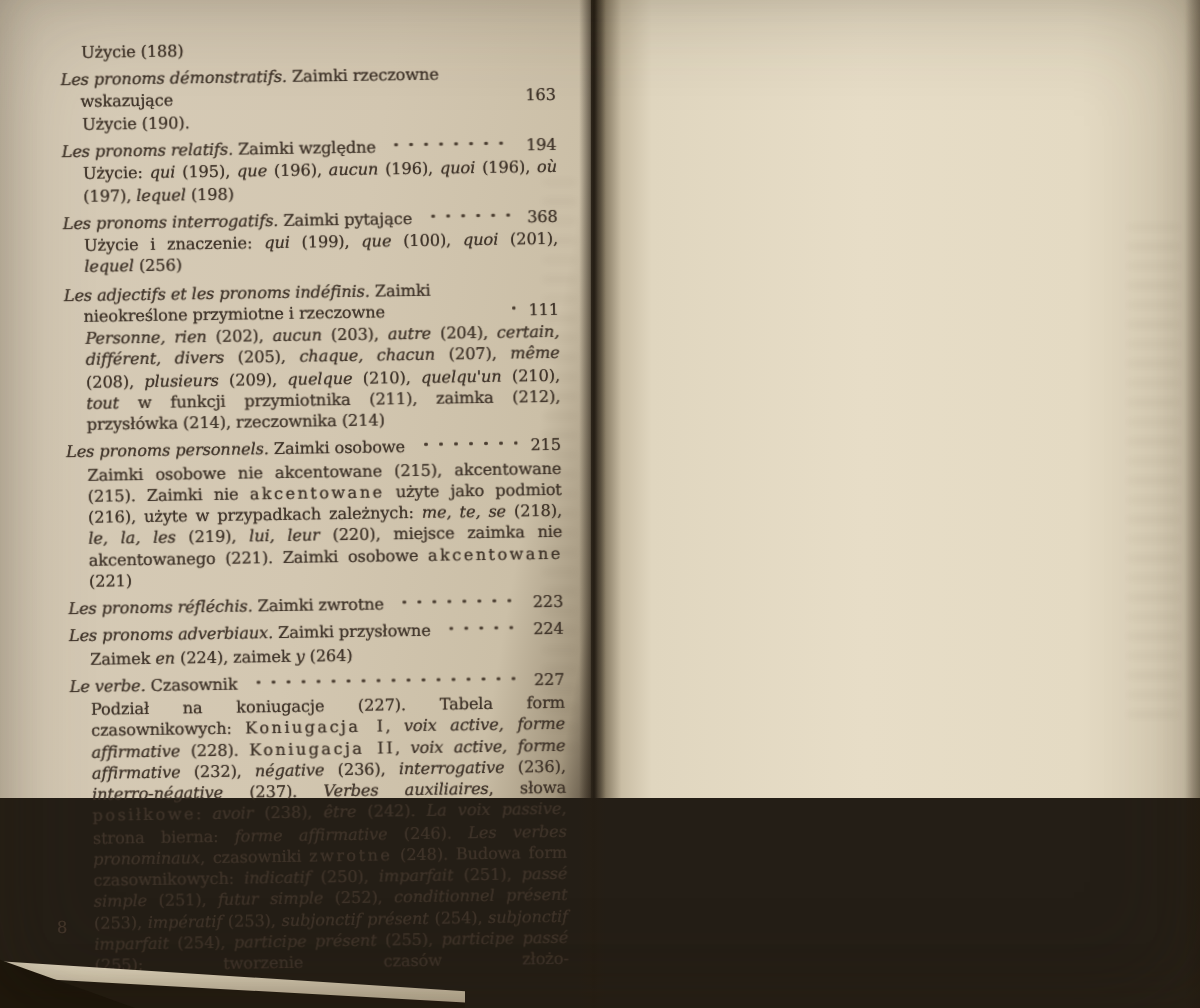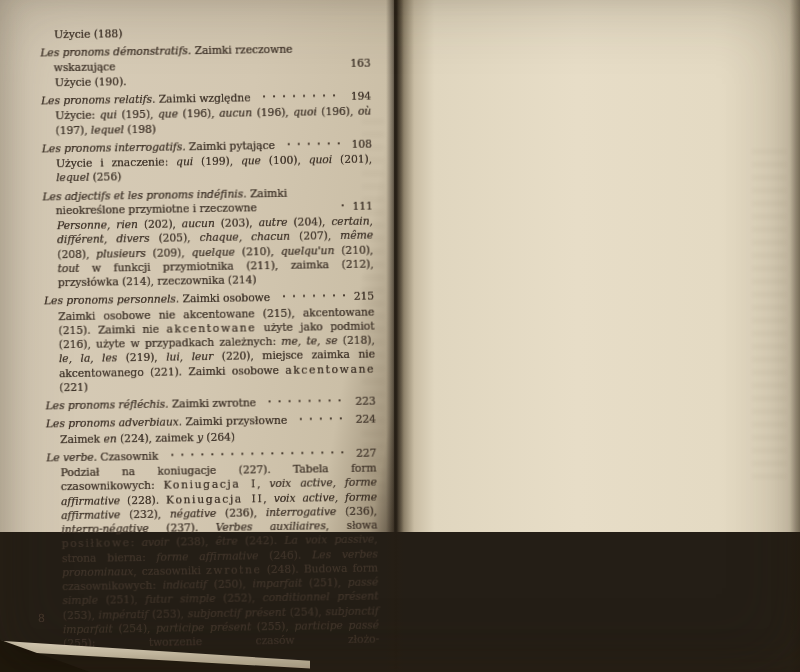--- a/index.html
+++ b/index.html
@@ -61,21 +61,21 @@
         <div class="note"><span>Użycie (190).</span></div>
         <div class="toc-row">
           <span class="toc-text"><i>Les pronoms relatifs.</i><span> Zaimki względne</span></span>
           <span class="leader dots"></span>
           <span class="pg">194</span>
         </div>
         <div class="note"><span>Użycie: </span><i>qui</i><span> (195), </span><i>que</i><span> (196), </span><i>aucun</i><span> (196), </span><i>quoi</i><span> (196), </span><i>où</i><span> (197), </span><i>lequel</i><span> (198)</span></div>
         <div class="toc-row">
           <span class="toc-text"><i>Les pronoms interrogatifs.</i><span> Zaimki pytające</span></span>
           <span class="leader dots"></span>
-          <span class="pg">108</span>
+          <span class="pg">368</span>
         </div>
         <div class="note"><span>Użycie i znaczenie: </span><i>qui</i><span> (199), </span><i>que</i><span> (100), </span><i>quoi</i><span> (201), </span><i>lequel</i><span> (256)</span></div>
         <div class="toc-row">
           <span class="toc-text"><i>Les adjectifs et les pronoms indéfinis.</i><span> Zaimki nieokreślone przymiotne i rzeczowne</span></span>
           <span class="leader dots"></span>
           <span class="pg">111</span>
         </div>
         <div class="note"><i>Personne, rien</i><span> (202), </span><i>aucun</i><span> (203), </span><i>autre</i><span> (204), </span><i>certain, différent, divers</i><span> (205), </span><i>chaque, chacun</i><span> (207), </span><i>même</i><span> (208), </span><i>plusieurs</i><span> (209), </span><i>quelque</i><span> (210), </span><i>quelqu'un</i><span> (210), </span><i>tout</i><span> w funkcji przymiotnika (211), zaimka (212), przysłówka (214), rzeczownika (214)</span></div>
         <div class="toc-row">
           <span class="toc-text"><i>Les pronoms personnels.</i><span> Zaimki osobowe</span></span>

